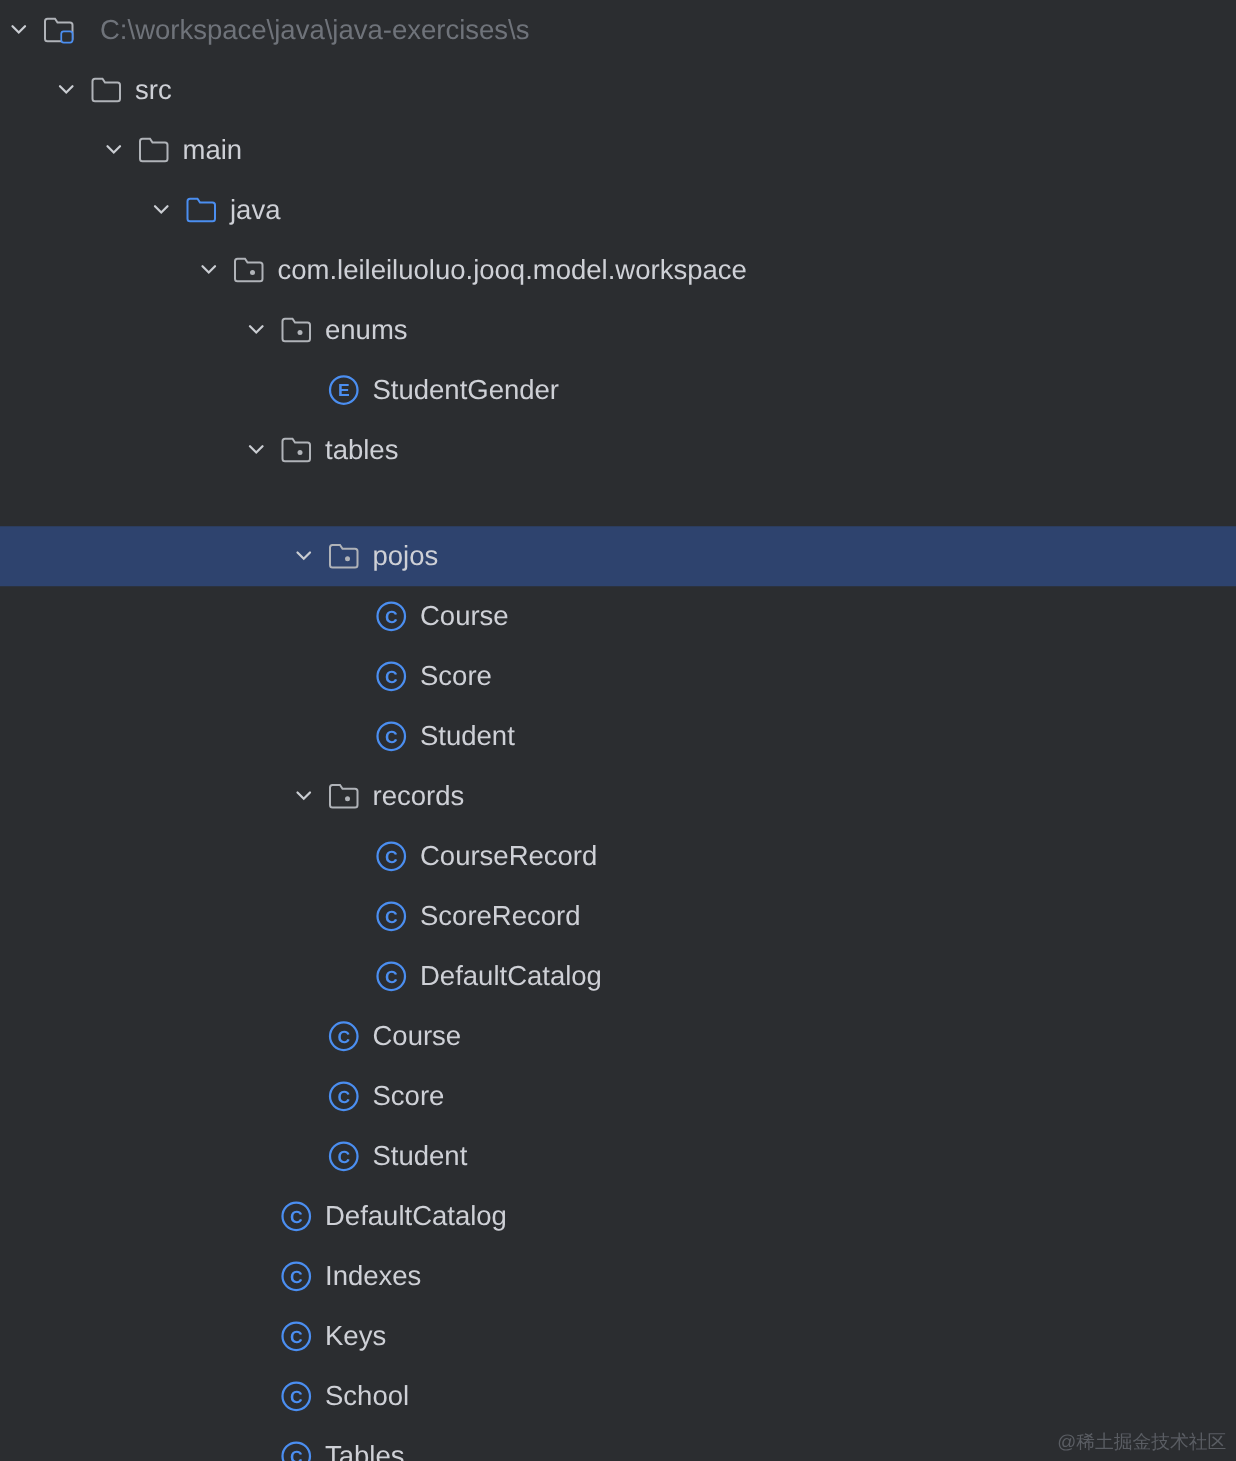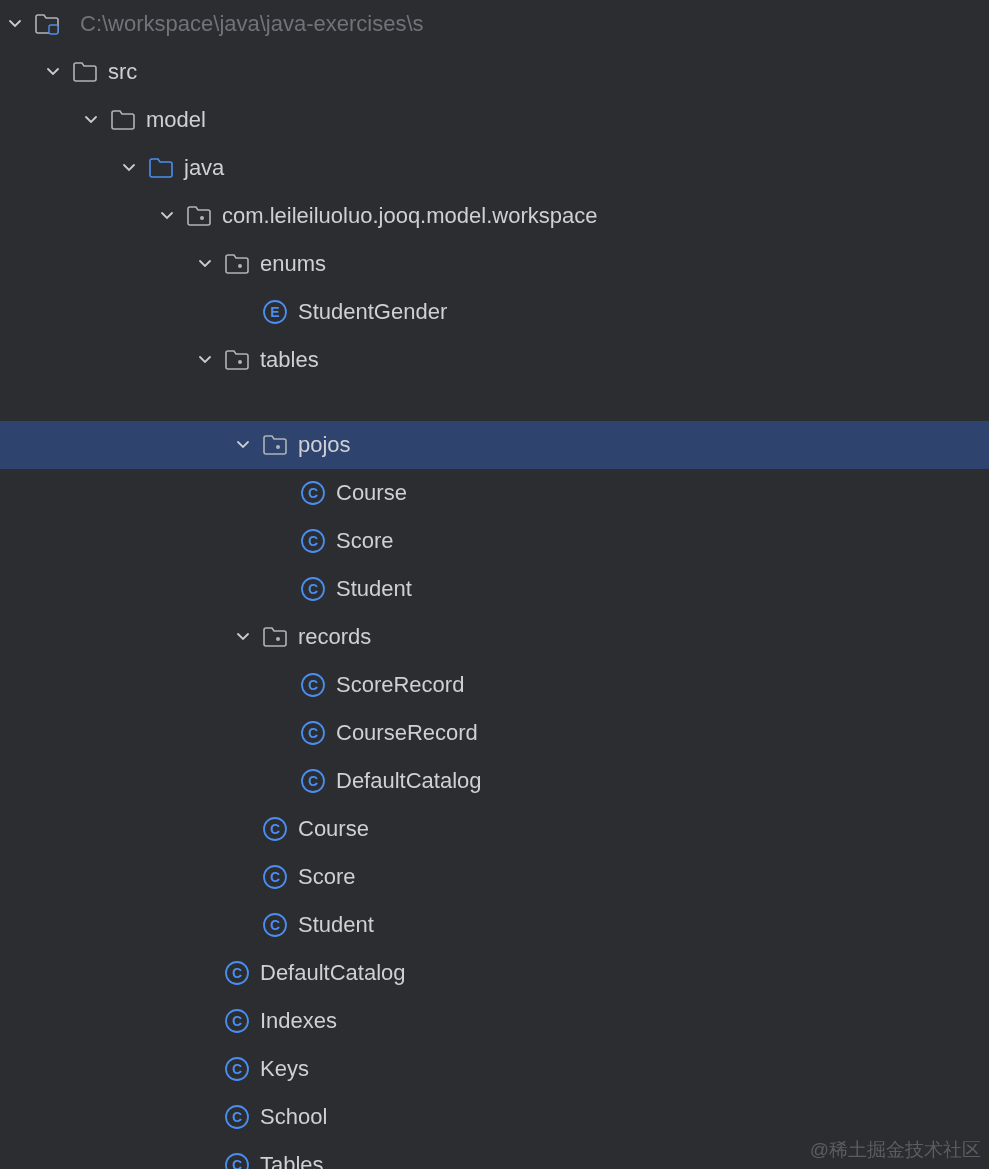--- a/index.html
+++ b/index.html
@@ -42,21 +42,21 @@
       margin-right: 10px;
       flex-shrink: 0;
     }
     .icon svg { width: 26px; height: 26px; }
     .label { color: #ced0d6; }
     .path-suffix { color: #6f737a; margin-left: 10px; }
     .watermark {
       position: absolute;
       bottom: 6px;
       right: 8px;
-      font-size: 19px;
+      font-size: 15px;
       color: #5a5d63;
     }
   </style>
 </head>
 <body>
 
 <svg width="0" height="0" style="position:absolute">
   <defs>
     <g id="chev-down">
         <path d="M2 4 L7 9 L12 4" fill="none" stroke="#c9ccd1" stroke-width="1.8" stroke-linecap="round"></path>
@@ -123,21 +123,21 @@
     <span class="chevron">
         <svg viewBox="0 0 14 14">
           <use href="#chev-down"></use>
         </svg>
       </span>
     <span class="icon">
         <svg viewBox="0 0 26 26">
           <use href="#folder-gray"></use>
         </svg>
       </span>
-    <span class="label">model</span>
+    <span class="label">main</span>
   </div>
 
   <div class="row">
     <span class="indent" style="width:118px"></span>
     <span class="chevron">
         <svg viewBox="0 0 14 14">
           <use href="#chev-down"></use>
         </svg>
       </span>
     <span class="icon">
@@ -268,42 +268,42 @@
   </div>
 
   <div class="row">
     <span class="indent" style="width:270px"></span>
     <span class="chevron-spacer"></span>
     <span class="icon">
         <svg viewBox="0 0 26 26">
           <use href="#class-icon"></use>
         </svg>
       </span>
+    <span class="label">CourseRecord</span>
+  </div>
+
+  <div class="row">
+    <span class="indent" style="width:270px"></span>
+    <span class="chevron-spacer"></span>
+    <span class="icon">
+        <svg viewBox="0 0 26 26">
+          <use href="#class-icon"></use>
+        </svg>
+      </span>
     <span class="label">ScoreRecord</span>
   </div>
 
   <div class="row">
     <span class="indent" style="width:270px"></span>
     <span class="chevron-spacer"></span>
     <span class="icon">
         <svg viewBox="0 0 26 26">
           <use href="#class-icon"></use>
         </svg>
       </span>
-    <span class="label">CourseRecord</span>
-  </div>
-
-  <div class="row">
-    <span class="indent" style="width:270px"></span>
-    <span class="chevron-spacer"></span>
-    <span class="icon">
-        <svg viewBox="0 0 26 26">
-          <use href="#class-icon"></use>
-        </svg>
-      </span>
     <span class="label">DefaultCatalog</span>
   </div>
 
   <div class="row">
     <span class="indent" style="width:232px"></span>
     <span class="chevron-spacer"></span>
     <span class="icon">
         <svg viewBox="0 0 26 26">
           <use href="#class-icon"></use>
         </svg>

